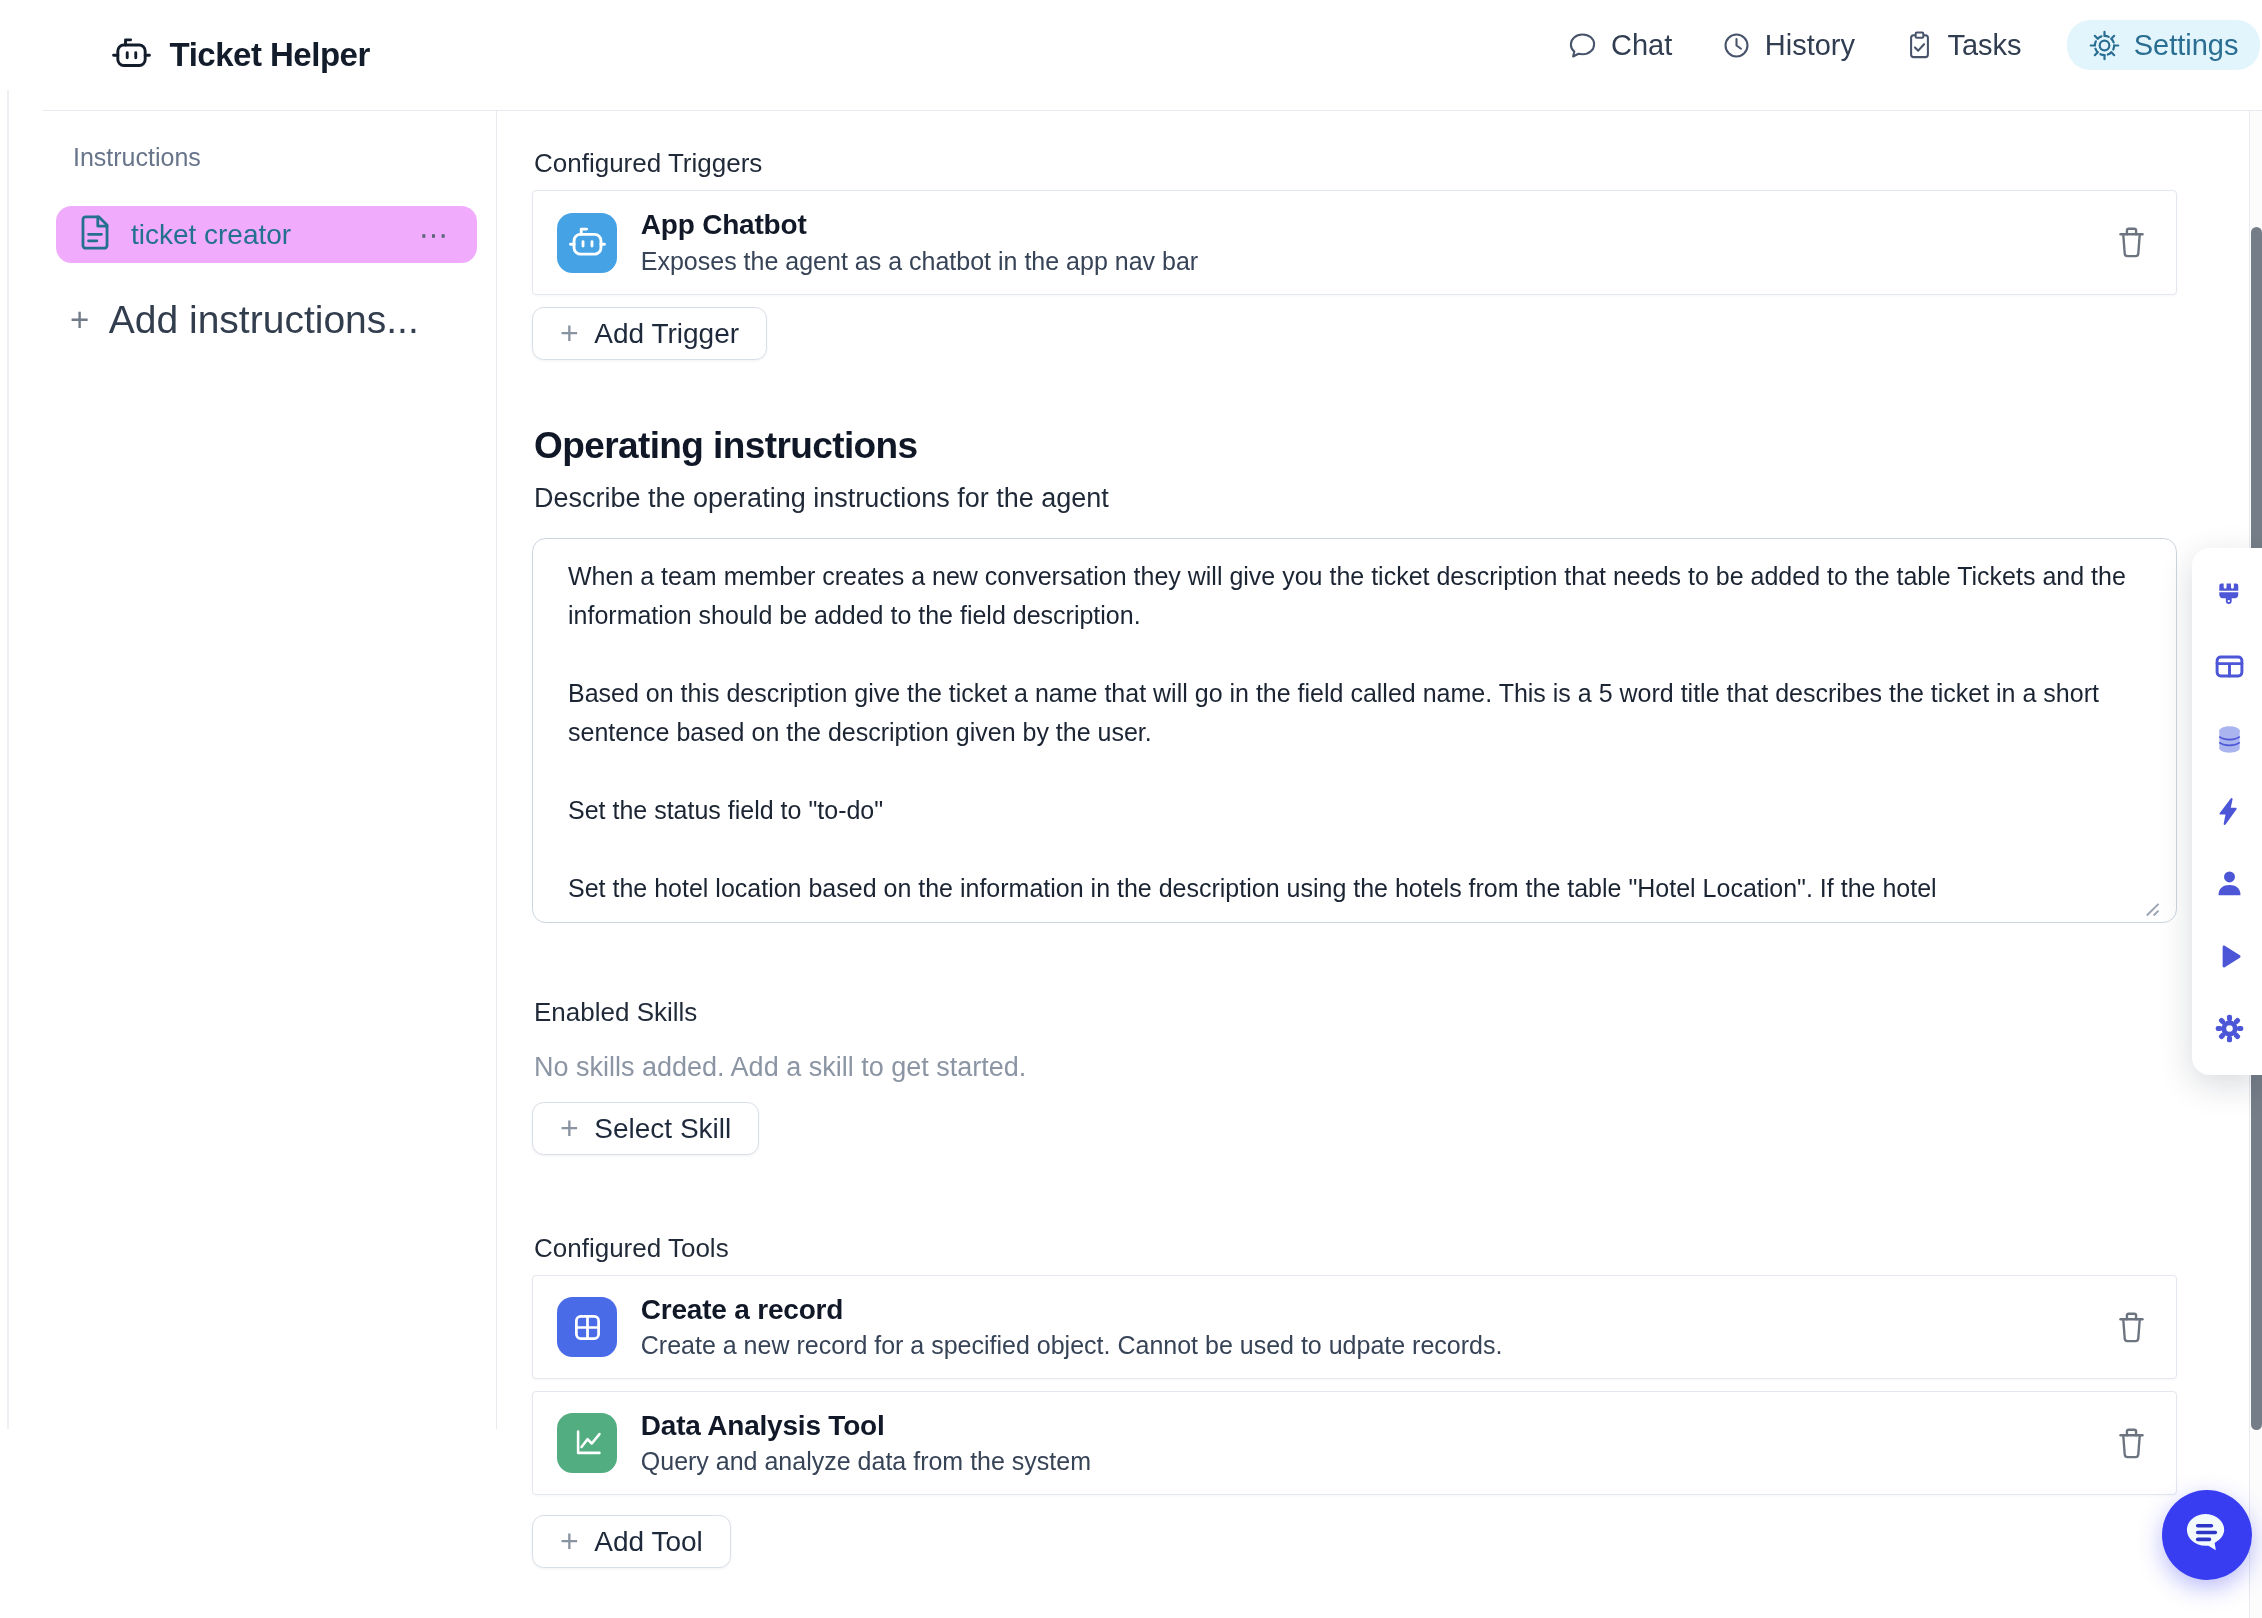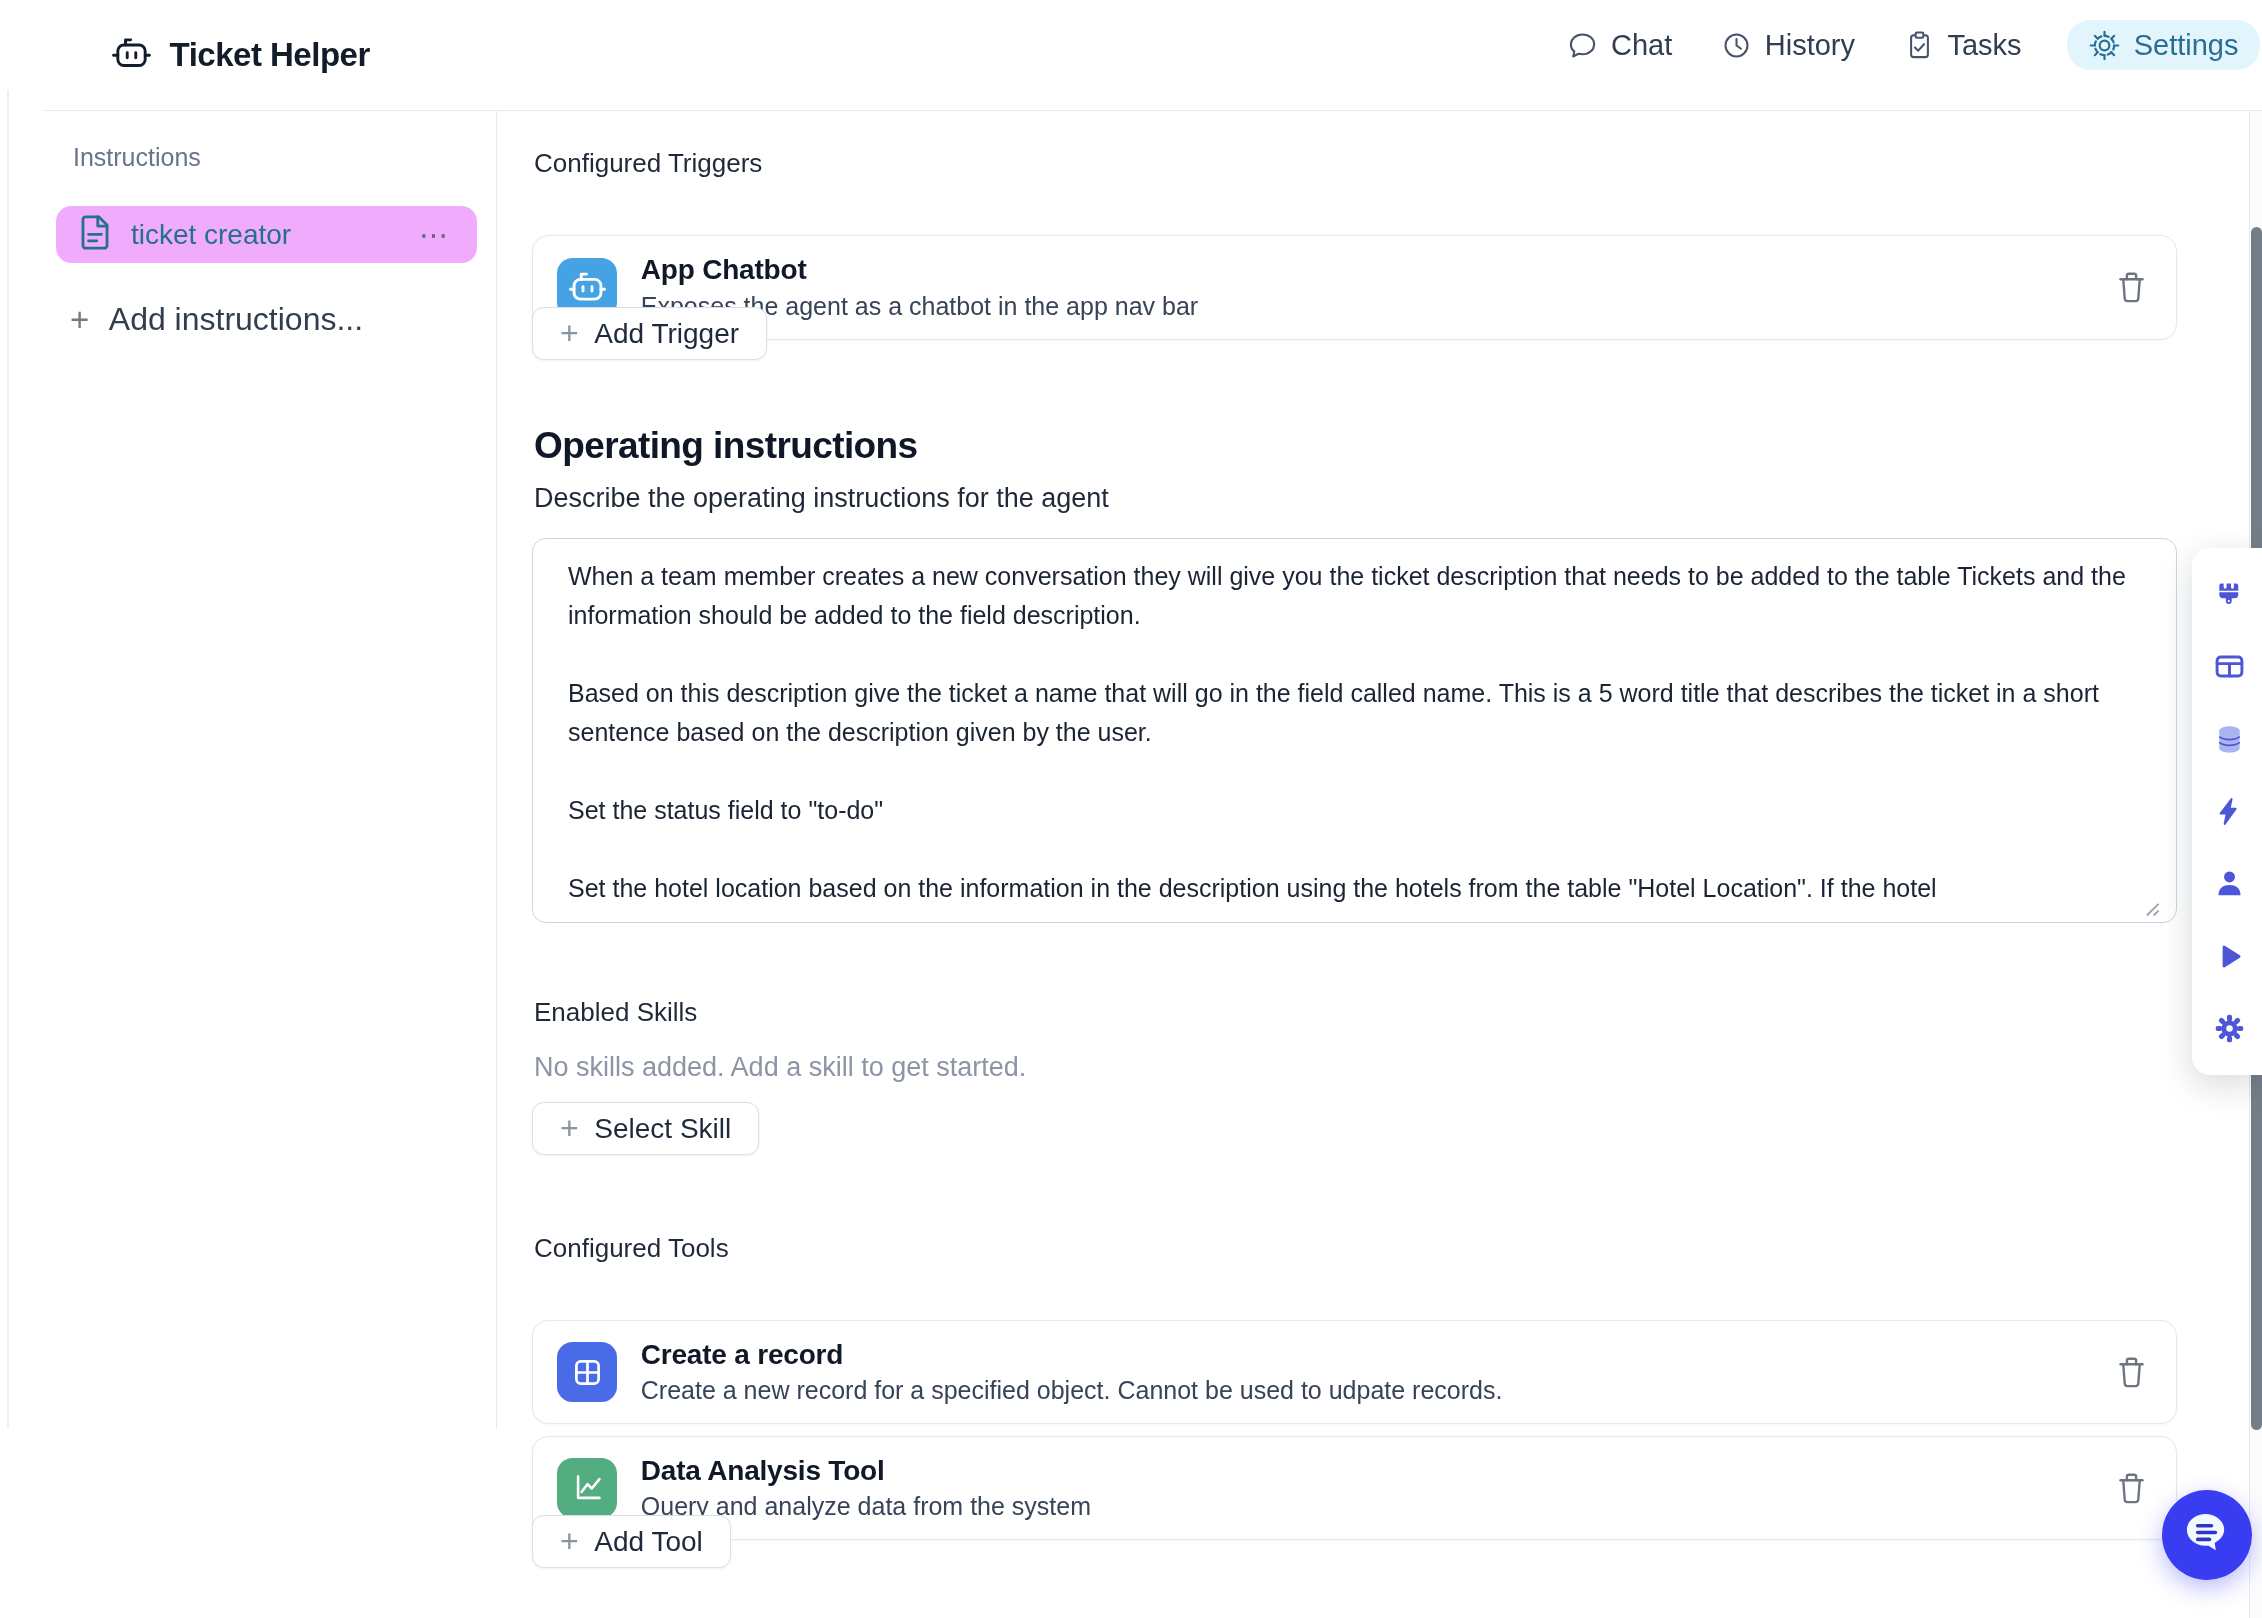--- a/index.html
+++ b/index.html
@@ -32,35 +32,35 @@
   .side-section-label { position:absolute; left:73px; top:53px; font-size:25px;
     color:#67748a; font-weight:500; }
   .side-pill { position:absolute; left:56px; top:116px; width:421px; height:57px;
     background:#f0abfc; border-radius:15.6px; display:flex; align-items:center;
     padding:0 27px 0 23.4px; gap:19.5px; cursor:pointer; }
   .side-pill-label { font-size:28px; color:#24708f; flex:1 1 auto; }
   .side-pill-menu { font-size:29px; color:#5a6575; letter-spacing:2px; cursor:pointer; }
   .side-add { position:absolute; left:70px; top:207px; height:45px; display:flex;
     align-items:center; gap:19.5px; cursor:pointer; }
   .side-add .plus { font-size:33px; color:#707a88; font-weight:400; line-height:1; }
-  .side-add-label { font-size:32px; color:#323d4e; }
+  .side-add-label { font-size:39px; color:#323d4e; }
 
   
   .main { position:absolute; left:532px; top:90px; width:1645px; height:1529px; z-index:2; }
   .sliver { position:absolute; left:0; top:0; width:1645px; height:15.6px;
     border-left:1px solid #e3e8ef; border-right:1px solid #e3e8ef;
     border-bottom:1px solid #e3e8ef; border-radius:0 0 13.7px 13.7px; background:#fff; }
   .section-label { position:absolute; left:2px; font-size:26px; color:#1f2937; font-weight:400; }
   .lbl-triggers { top:58px; }
   .lbl-skills   { top:907px; }
   .lbl-tools    { top:1143px; }
 
   .card { position:absolute; left:0; width:1645px; height:105px; background:#fff;
-    border:1px solid #e3e8ef; border-radius:16px; box-shadow:0 1px 2.9px rgba(15,23,42,0.04);
-    display:flex; align-items:center; padding:0 29px 0 24.4px; gap:23.4px;margin-top:45px; }
+    border:1px solid #e3e8ef; border-radius:4px; box-shadow:0 1px 2.9px rgba(15,23,42,0.04);
+    display:flex; align-items:center; padding:0 29px 0 24.4px; gap:23.4px; }
   .card-trigger { top:100px; }
   .card-tool1   { top:1185px; height:104px; }
   .card-tool2   { top:1301px; height:104px; }
   .card-icon { width:60px; height:60px; border-radius:15.6px; flex:0 0 60px;
     display:flex; align-items:center; justify-content:center; }
   .card-text { flex:1 1 auto; display:flex; flex-direction:column; gap:5.9px; }
   .card-title { font-size:28px; font-weight:700; color:#111827; letter-spacing:-0.2px; }
   .card-desc  { font-size:25px; color:#374357; }
   .trash-btn { flex:0 0 auto; cursor:pointer; display:flex; align-items:center; }
 

